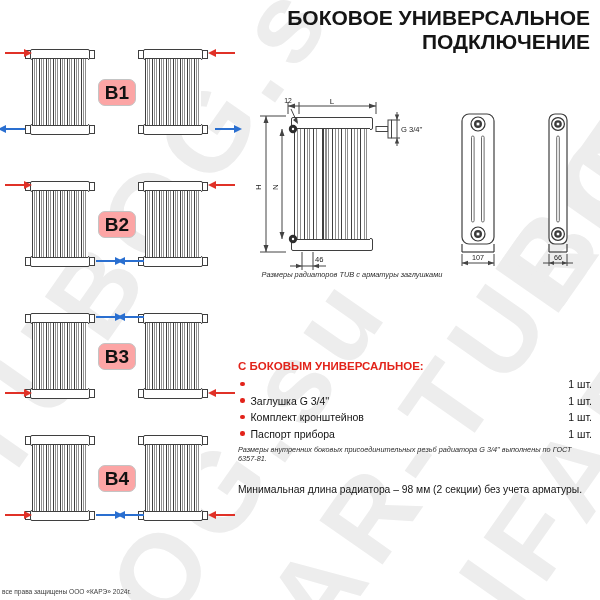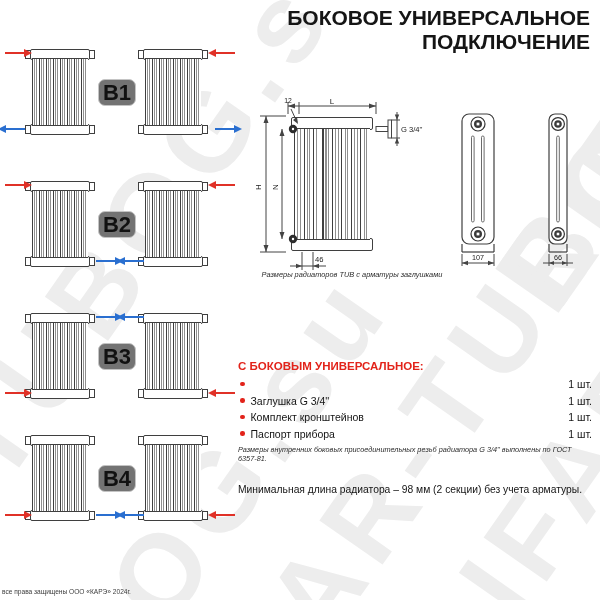--- a/index.html
+++ b/index.html
@@ -32,23 +32,23 @@
   .nip.tl{left:-2px;top:2px}.nip.tr{right:-2px;top:2px}
   .nip.bl{left:-2px;bottom:2px}.nip.br{right:-2px;bottom:2px}
   .tubes{position:absolute;left:5px;right:5px;top:10px;bottom:10px;
     background-image:repeating-linear-gradient(90deg,
       #3f3f3f 0px,#3f3f3f 1px,#ffffff 1px,#ffffff 2.2px,
       #8f8f8f 2.2px,#8f8f8f 3px,#ffffff 3px,#ffffff 4px,
       #8f8f8f 4px,#8f8f8f 4.8px,#ffffff 4.8px,#ffffff 7px);
     border-top:1px solid #3f3f3f;border-bottom:1px solid #3f3f3f;}
   .schlabel{
     position:absolute;left:98px;top:37px;width:36px;height:25px;
-    background:#737373;border:1.5px solid #c4c4c4;border-radius:7px;
+    background:#fca5a5;border:1.5px solid #c4c4c4;border-radius:7px;
     display:flex;align-items:center;justify-content:center;
-    font-size:22px;font-weight:bold;color:#111;
+    font-size:19px;font-weight:bold;color:#111;
   }
   
   .ar{position:absolute;width:20px;height:2.4px;}
   .ar.red{background:#e03127;color:#e03127;}
   .ar.blue{background:#2a6fd0;color:#2a6fd0;}
   .ar::after{content:"";position:absolute;width:0;height:0;
     border-top:4.5px solid transparent;border-bottom:4.5px solid transparent;top:-3.3px;}
   .ar.dright::after{right:-7px;border-left:8px solid currentColor;}
   .ar.dleft::after{left:-7px;border-right:8px solid currentColor;}
   

